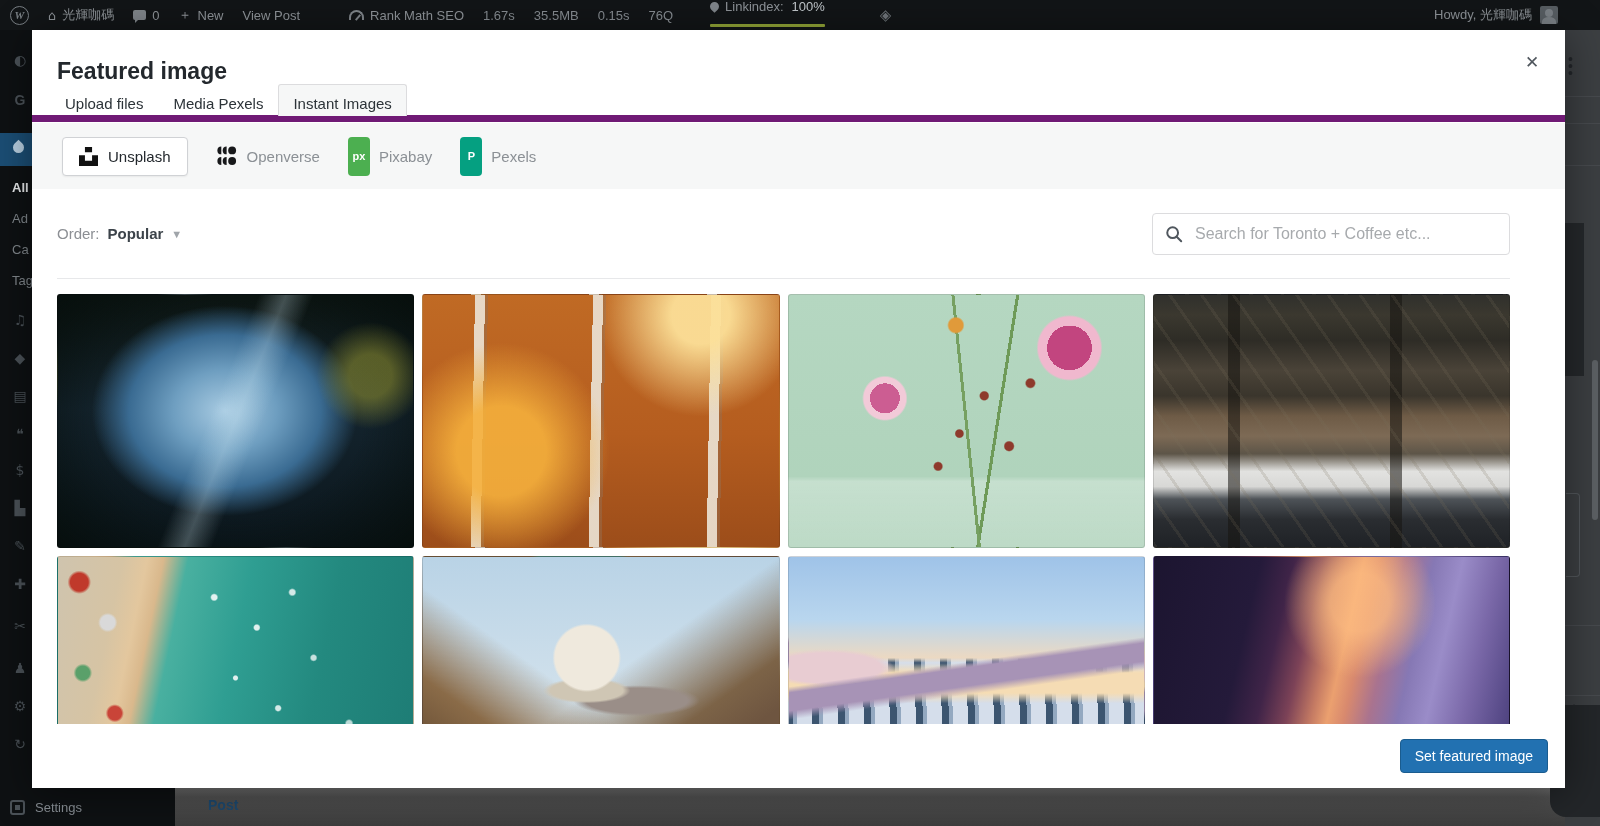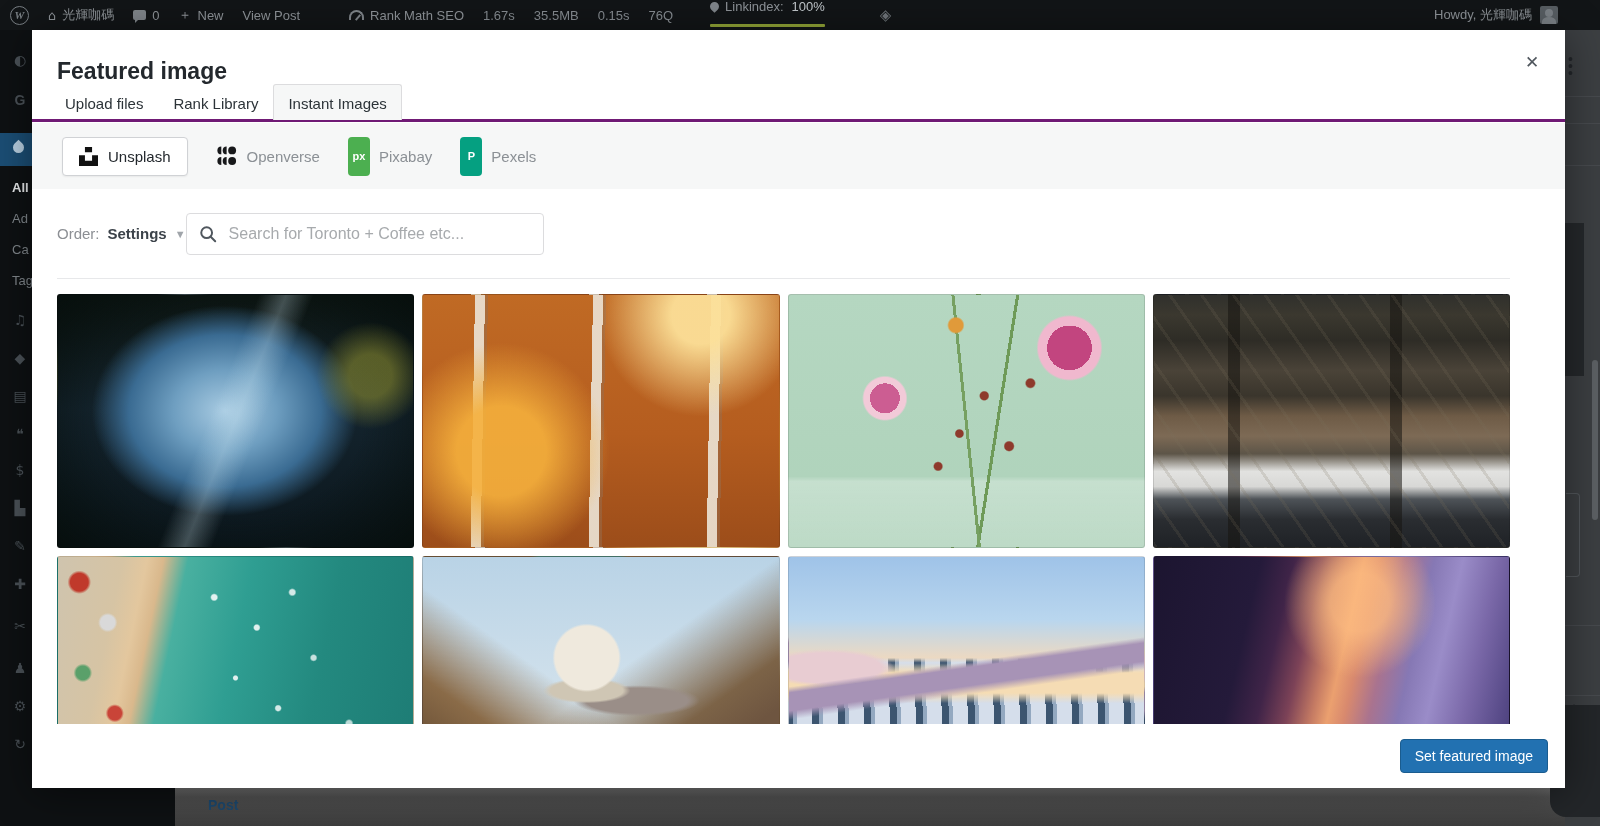--- a/index.html
+++ b/index.html
@@ -54,32 +54,32 @@
   .rs-box{position:absolute;left:1px;top:463px;width:14px;height:84px;border:1px solid #53575b;border-left:none;border-radius:0 4px 4px 0;}
   .rs-tri{position:absolute;left:3px;top:668px;width:0;height:0;border:6px solid transparent;border-bottom:9px solid #24272a;}
   .dark-block{position:absolute;left:1550px;top:705px;width:50px;height:112px;background:#232629;border-radius:6px 0 0 16px;z-index:3;}
 
   
   .modal{position:absolute;left:32px;top:30px;width:1533px;height:758px;background:#fff;z-index:10;
     box-shadow:0 5px 40px rgba(0,0,0,.45);}
   .m-title{position:absolute;left:25px;top:13px;font-size:23px;font-weight:bold;color:#23282d;}
   .m-close{position:absolute;right:20px;top:20px;width:26px;height:26px;border:none;background:none;
     font-size:17px;font-weight:bold;color:#50575e;cursor:pointer;line-height:26px;text-align:center;padding:0;}
-  .tabs{position:absolute;left:0;top:54px;width:100%;height:38px;border-bottom:3px solid #701a75;
+  .tabs{position:absolute;left:0;top:54px;width:100%;height:38px;border-bottom:7px solid #701a75;
     display:flex;align-items:stretch;padding-left:18px;}
   .tab{font-size:15px;color:#2c3338;padding:0 14px;line-height:37px;border:1px solid transparent;border-bottom:none;}
   .tab.active{background:#f6f7f7;border-color:#dcdcde;border-radius:3px 3px 0 0;margin-bottom:-1px;}
   .panel{position:absolute;left:0;top:93px;width:100%;height:66px;background:#f6f7f7;display:flex;align-items:center;padding-left:30px;gap:28px;}
   .provider-btn{display:inline-flex;align-items:center;gap:10px;background:#fff;border:1px solid #d0d2d5;
     border-radius:4px;padding:9px 16px;font-size:15px;color:#23282d;box-shadow:0 1px 2px rgba(0,0,0,.06);cursor:pointer;}
   .provider{display:inline-flex;align-items:center;gap:9px;font-size:15px;color:#8b9095;cursor:pointer;}
   .badge{width:22px;height:39px;border-radius:4px;color:#fff;font-size:11px;font-weight:bold;
     display:inline-flex;align-items:center;justify-content:center;}
   .toolbar{position:absolute;left:0;top:159px;width:100%;height:89px;display:flex;align-items:center;
-    justify-content:flex-start;padding:0 55px 0 25px;}
+    justify-content:space-between;padding:0 55px 0 25px;}
   .order{display:flex;align-items:center;gap:8px;font-size:15px;}
   .order .lbl{color:#8c8f94;}
   .order .val{color:#3c434a;font-weight:bold;}
   .order .caret{color:#a0a5aa;font-size:11px;}
   .search{display:flex;align-items:center;gap:10px;width:358px;height:42px;border:1px solid #dcdcde;
     border-radius:4px;background:#fff;padding:0 12px;}
   .search input{border:none;outline:none;flex:1;font-size:16px;color:#3c434a;background:transparent;}
   .search input::placeholder{color:#a7aaad;}
   .divider{position:absolute;left:25px;top:248px;width:1453px;height:1px;background:#e7e8ea;}
   .grid{position:absolute;left:25px;top:264px;width:1453px;height:430px;overflow:hidden;
@@ -222,20 +222,24 @@
     <span class="sb-icon glyph" style="top:358px;">▤</span>
     <span class="sb-icon glyph" style="top:396px;">❝</span>
     <span class="sb-icon glyph" style="top:432px;">$</span>
     <span class="sb-icon glyph" style="top:470px;">▙</span>
     <span class="sb-icon glyph" style="top:508px;">✎</span>
     <span class="sb-icon glyph" style="top:546px;">✚</span>
     <span class="sb-icon glyph" style="top:588px;">✂</span>
     <span class="sb-icon glyph" style="top:630px;">♟</span>
     <span class="sb-icon glyph" style="top:668px;">⚙</span>
     <span class="sb-icon glyph" style="top:706px;">↻</span>
+    <div class="sb-settings">
+      <span class="sicon"></span>
+      <span>Settings</span>
+    </div>
   </aside>
 
   <div class="bottom-strip">
     <span class="post-tab">Post</span>
   </div>
 
   <div class="right-strip">
     <div class="rs-dots">•<br>•<br>•</div>
     <div class="rs-line" style="top:66px;"></div>
     <div class="rs-line" style="top:93px;"></div>
@@ -248,21 +252,21 @@
     <div class="rs-tri"></div>
   </div>
   <div class="dark-block"></div>
 
   <section class="modal">
     <h1 class="m-title">Featured image</h1>
     <button class="m-close">✕</button>
 
     <nav class="tabs">
       <span class="tab">Upload files</span>
-      <span class="tab">Rank Library</span>
+      <span class="tab">Media Pexels</span>
       <span class="tab active">Instant Images</span>
     </nav>
 
     <div class="panel">
       <button class="provider-btn">
         <svg width="19" height="19" viewBox="0 0 32 32">
           <path fill="#111" d="M10 9V0h12v9H10zm12 5h10v18H0V14h10v9h12v-9z"></path>
         </svg>
         <span>Unsplash</span>
       </button>
@@ -285,21 +289,21 @@
       </span>
       <span class="provider">
         <span class="badge" style="background:#05a081;">P</span>
         <span>Pexels</span>
       </span>
     </div>
 
     <div class="toolbar">
       <div class="order">
         <span class="lbl">Order:</span>
-        <span class="val">Settings</span>
+        <span class="val">Popular</span>
         <span class="caret">▼</span>
       </div>
       <div class="search">
         <svg width="18" height="18" viewBox="0 0 20 20">
           <circle cx="8.5" cy="8.5" r="6" fill="none" stroke="#50575e" stroke-width="2.2"></circle>
           <line x1="13" y1="13" x2="18" y2="18" stroke="#50575e" stroke-width="2.2" stroke-linecap="round"></line>
         </svg>
         <input type="text" placeholder="Search for Toronto + Coffee etc..." style="">
       </div>
     </div>

